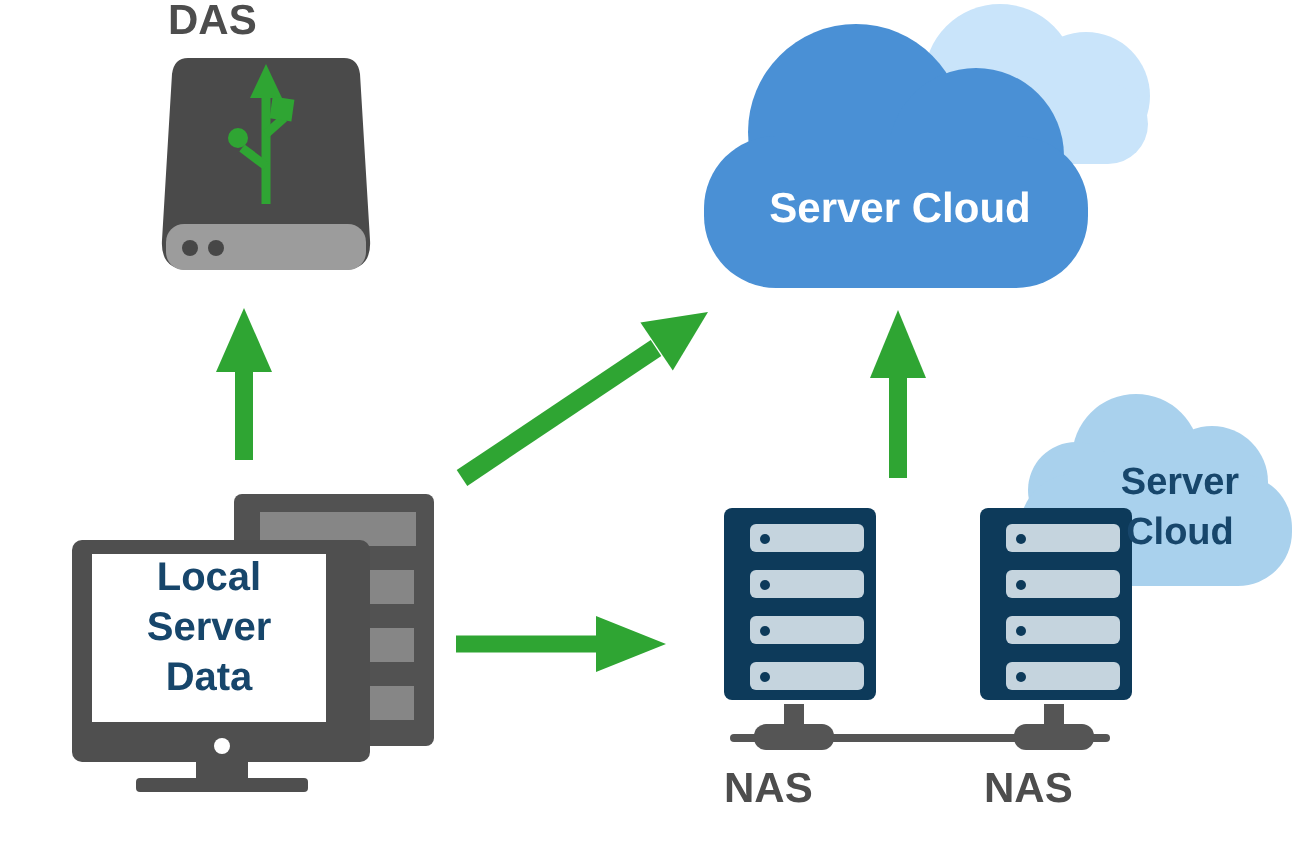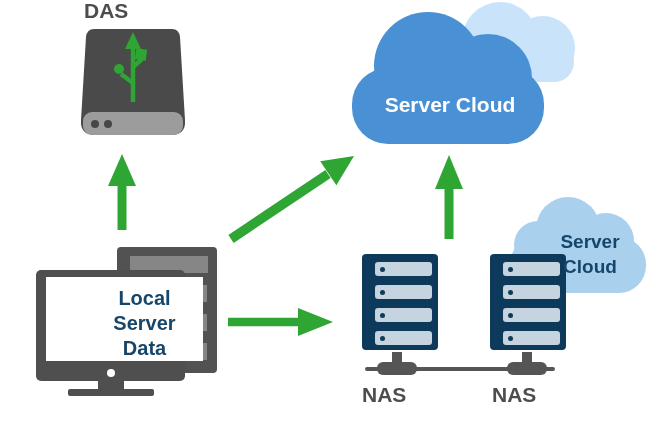--- a/index.html
+++ b/index.html
@@ -30,21 +30,21 @@
     line-height:25px; position:absolute;
   }
 
   
   .tower { left:117px; top:247px; width:100px; height:126px; background:#525252; border-radius:4px; }
   .tower-topbar { left:130px; top:256px; width:78px; height:17px; background:#868686; }
   .tower-bar { left:183px; width:24px; height:17px; background:#868686; }
   .monitor-frame { left:36px; top:270px; width:149px; height:111px; background:#4f4f4f; border-radius:5px; }
   .monitor-screen {
     left:46px; top:277px; width:117px; height:84px; background:#ffffff;
-    display:flex; align-items:flex-end; justify-content:center;padding-left:40px;
+    display:flex; align-items:flex-start; justify-content:center;
   }
   .screen-text {
     color:#17466b; font-size:20px; font-weight:bold; line-height:25px;
     text-align:center; white-space:pre-line;
   }
   .monitor-dot { left:107px; top:369px; width:8px; height:8px; border-radius:50%; background:#ffffff; }
   .monitor-neck { left:98px; top:381px; width:26px; height:9px; background:#4f4f4f; }
   .monitor-base { left:68px; top:389px; width:86px; height:7px; background:#4f4f4f; border-radius:2px; }
 
   

